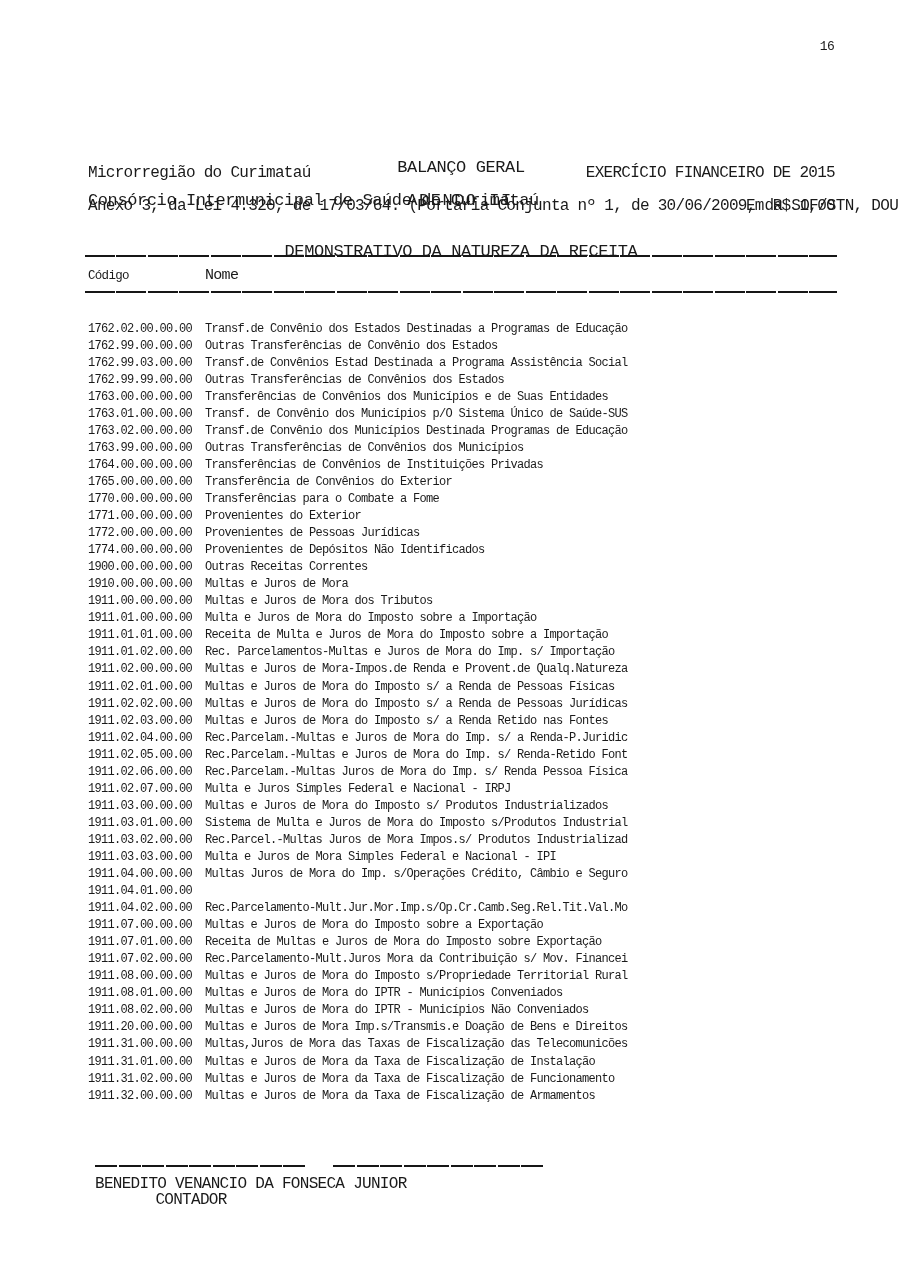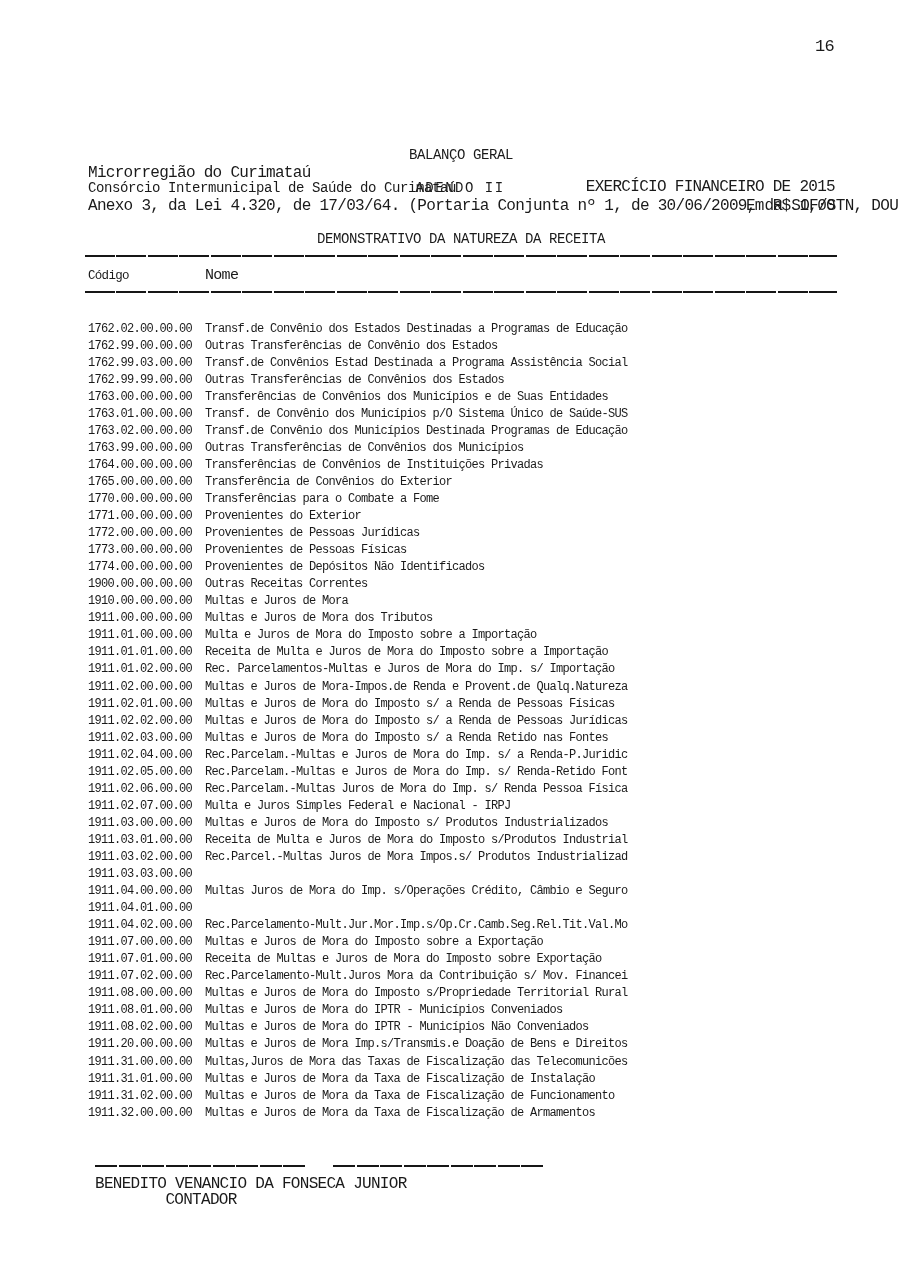--- a/index.html
+++ b/index.html
@@ -4,21 +4,21 @@
 <style>
   html,body{margin:0;padding:0;background:#ffffff;}
   body{
     width:900px;height:1274px;position:relative;overflow:hidden;
     font-family:"Liberation Mono","DejaVu Sans Mono",monospace;
     color:#1a1a1a;
     -webkit-font-smoothing:antialiased;
   }
   .abs{position:absolute;white-space:pre;}
   .small{font-size:16px;letter-spacing:-0.7px;line-height:14px;}
-  .big{font-size:14px;letter-spacing:-0.4px;line-height:19px;}
+  .big{font-size:17px;letter-spacing:-0.4px;line-height:19px;margin-top:12px;}
   .center-band{left:85px;width:752px;text-align:center;}
   .right-band{left:85px;width:750px;text-align:right;}
   .rule{
     position:absolute;height:2px;
     background:repeating-linear-gradient(90deg,#161616 0 30px,rgba(255,255,255,0) 30px 31.5px);
   }
   .sigline{
     position:absolute;height:2px;
     background:repeating-linear-gradient(90deg,#161616 0 22px,rgba(255,255,255,0) 22px 23.5px);
   }
@@ -27,26 +27,26 @@
     height:17.05px;display:flex;align-items:center;
     font-size:12px;letter-spacing:-0.7px;white-space:pre;
   }
   .trow .code{position:absolute;left:88px;}
   .trow .name{position:absolute;left:205px;}
   .trow{position:relative;padding-left:36px;}
 </style>
 </head>
 <body>
 
-<div class="abs small" style="top:40px;right:66px;font-size:17px;">16</div>
+<div class="abs small" style="top:40px;right:66px;font-size:13px;">16</div>
 
 <div class="abs big center-band" style="top:146px;">BALANÇO GERAL</div>
 
 <div class="abs small" style="top:166px;left:88px;">Microrregião do Curimataú</div>
-<div class="abs small right-band" style="top:180px;">EXERCÍCIO FINANCEIRO DE 2015</div>
+<div class="abs small right-band" style="top:166px;">EXERCÍCIO FINANCEIRO DE 2015</div>
 
 <div class="abs big" style="top:179px;left:88px;">Consórcio Intermunicipal de Saúde do Curimataú</div>
 <div class="abs big right-band" style="top:179px;letter-spacing:1.5px;text-align:center;">ADENDO II</div>
 
 <div class="abs small" style="top:199px;left:88px;">Anexo 3, da Lei 4.320, de 17/03/64. (Portaria Conjunta nº 1, de 30/06/2009, da SOF/STN, DOU, de 02/07/2009)</div>
 <div class="abs small right-band" style="top:199px;">Em R$ 1,00</div>
 
 <div class="abs big center-band" style="top:230px;">DEMONSTRATIVO DA NATUREZA DA RECEITA</div>
 
 <div class="rule" style="top:255px;left:85px;width:752px;"></div>
@@ -63,53 +63,52 @@
     <div class="trow"><span class="code">1762.99.99.00.00</span><span class="name">Outras Transferências de Convênios dos Estados</span></div>
     <div class="trow"><span class="code">1763.00.00.00.00</span><span class="name">Transferências de Convênios dos Municípios e de Suas Entidades</span></div>
     <div class="trow"><span class="code">1763.01.00.00.00</span><span class="name">Transf. de Convênio dos Municípios p/O Sistema Único de Saúde-SUS</span></div>
     <div class="trow"><span class="code">1763.02.00.00.00</span><span class="name">Transf.de Convênio dos Municípios Destinada Programas de Educação</span></div>
     <div class="trow"><span class="code">1763.99.00.00.00</span><span class="name">Outras Transferências de Convênios dos Municípios</span></div>
     <div class="trow"><span class="code">1764.00.00.00.00</span><span class="name">Transferências de Convênios de Instituições Privadas</span></div>
     <div class="trow"><span class="code">1765.00.00.00.00</span><span class="name">Transferência de Convênios do Exterior</span></div>
     <div class="trow"><span class="code">1770.00.00.00.00</span><span class="name">Transferências para o Combate a Fome</span></div>
     <div class="trow"><span class="code">1771.00.00.00.00</span><span class="name">Provenientes do Exterior</span></div>
     <div class="trow"><span class="code">1772.00.00.00.00</span><span class="name">Provenientes de Pessoas Jurídicas</span></div>
-    <div class="trow"><span class="code">1773.00.00.00.00</span><span class="name">Provenientes de Pessoas Físicas</span></div>
     <div class="trow"><span class="code">1774.00.00.00.00</span><span class="name">Provenientes de Depósitos Não Identificados</span></div>
     <div class="trow"><span class="code">1900.00.00.00.00</span><span class="name">Outras Receitas Correntes</span></div>
     <div class="trow"><span class="code">1910.00.00.00.00</span><span class="name">Multas e Juros de Mora</span></div>
     <div class="trow"><span class="code">1911.00.00.00.00</span><span class="name">Multas e Juros de Mora dos Tributos</span></div>
     <div class="trow"><span class="code">1911.01.00.00.00</span><span class="name">Multa e Juros de Mora do Imposto sobre a Importação</span></div>
     <div class="trow"><span class="code">1911.01.01.00.00</span><span class="name">Receita de Multa e Juros de Mora do Imposto sobre a Importação</span></div>
     <div class="trow"><span class="code">1911.01.02.00.00</span><span class="name">Rec. Parcelamentos-Multas e Juros de Mora do Imp. s/ Importação</span></div>
     <div class="trow"><span class="code">1911.02.00.00.00</span><span class="name">Multas e Juros de Mora-Impos.de Renda e Provent.de Qualq.Natureza</span></div>
     <div class="trow"><span class="code">1911.02.01.00.00</span><span class="name">Multas e Juros de Mora do Imposto s/ a Renda de Pessoas Físicas</span></div>
     <div class="trow"><span class="code">1911.02.02.00.00</span><span class="name">Multas e Juros de Mora do Imposto s/ a Renda de Pessoas Jurídicas</span></div>
     <div class="trow"><span class="code">1911.02.03.00.00</span><span class="name">Multas e Juros de Mora do Imposto s/ a Renda Retido nas Fontes</span></div>
     <div class="trow"><span class="code">1911.02.04.00.00</span><span class="name">Rec.Parcelam.-Multas e Juros de Mora do Imp. s/ a Renda-P.Juridic</span></div>
     <div class="trow"><span class="code">1911.02.05.00.00</span><span class="name">Rec.Parcelam.-Multas e Juros de Mora do Imp. s/ Renda-Retido Font</span></div>
     <div class="trow"><span class="code">1911.02.06.00.00</span><span class="name">Rec.Parcelam.-Multas Juros de Mora do Imp. s/ Renda Pessoa Física</span></div>
     <div class="trow"><span class="code">1911.02.07.00.00</span><span class="name">Multa e Juros Simples Federal e Nacional - IRPJ</span></div>
     <div class="trow"><span class="code">1911.03.00.00.00</span><span class="name">Multas e Juros de Mora do Imposto s/ Produtos Industrializados</span></div>
-    <div class="trow"><span class="code">1911.03.01.00.00</span><span class="name">Receita de Multa e Juros de Mora do Imposto s/Produtos Industrial</span></div>
+    <div class="trow"><span class="code">1911.03.01.00.00</span><span class="name">Sistema de Multa e Juros de Mora do Imposto s/Produtos Industrial</span></div>
     <div class="trow"><span class="code">1911.03.02.00.00</span><span class="name">Rec.Parcel.-Multas Juros de Mora Impos.s/ Produtos Industrializad</span></div>
-    <div class="trow"><span class="code">1911.03.03.00.00</span></div>
+    <div class="trow"><span class="code">1911.03.03.00.00</span><span class="name">Multa e Juros de Mora Simples Federal e Nacional - IPI</span></div>
     <div class="trow"><span class="code">1911.04.00.00.00</span><span class="name">Multas Juros de Mora do Imp. s/Operações Crédito, Câmbio e Seguro</span></div>
     <div class="trow"><span class="code">1911.04.01.00.00</span></div>
     <div class="trow"><span class="code">1911.04.02.00.00</span><span class="name">Rec.Parcelamento-Mult.Jur.Mor.Imp.s/Op.Cr.Camb.Seg.Rel.Tit.Val.Mo</span></div>
     <div class="trow"><span class="code">1911.07.00.00.00</span><span class="name">Multas e Juros de Mora do Imposto sobre a Exportação</span></div>
     <div class="trow"><span class="code">1911.07.01.00.00</span><span class="name">Receita de Multas e Juros de Mora do Imposto sobre Exportação</span></div>
     <div class="trow"><span class="code">1911.07.02.00.00</span><span class="name">Rec.Parcelamento-Mult.Juros Mora da Contribuição s/ Mov. Financei</span></div>
     <div class="trow"><span class="code">1911.08.00.00.00</span><span class="name">Multas e Juros de Mora do Imposto s/Propriedade Territorial Rural</span></div>
     <div class="trow"><span class="code">1911.08.01.00.00</span><span class="name">Multas e Juros de Mora do IPTR - Municípios Conveniados</span></div>
     <div class="trow"><span class="code">1911.08.02.00.00</span><span class="name">Multas e Juros de Mora do IPTR - Municípios Não Conveniados</span></div>
     <div class="trow"><span class="code">1911.20.00.00.00</span><span class="name">Multas e Juros de Mora Imp.s/Transmis.e Doação de Bens e Direitos</span></div>
     <div class="trow"><span class="code">1911.31.00.00.00</span><span class="name">Multas,Juros de Mora das Taxas de Fiscalização das Telecomunicões</span></div>
     <div class="trow"><span class="code">1911.31.01.00.00</span><span class="name">Multas e Juros de Mora da Taxa de Fiscalização de Instalação</span></div>
     <div class="trow"><span class="code">1911.31.02.00.00</span><span class="name">Multas e Juros de Mora da Taxa de Fiscalização de Funcionamento</span></div>
     <div class="trow"><span class="code">1911.32.00.00.00</span><span class="name">Multas e Juros de Mora da Taxa de Fiscalização de Armamentos</span></div>
   </div>
 
 <div class="sigline" style="top:1165px;left:95px;width:212px;"></div>
 <div class="sigline" style="top:1165px;left:333px;width:212px;"></div>
 
 <div class="abs small" style="top:1177px;left:95px;width:212px;text-align:center;">BENEDITO VENANCIO DA FONSECA JUNIOR</div>
-<div class="abs small" style="top:1193px;left:95px;width:212px;text-align:center;">CONTADOR</div>
+<div class="abs small" style="top:1193px;left:85px;width:212px;text-align:center;">CONTADOR</div>
 
 </body></html>

